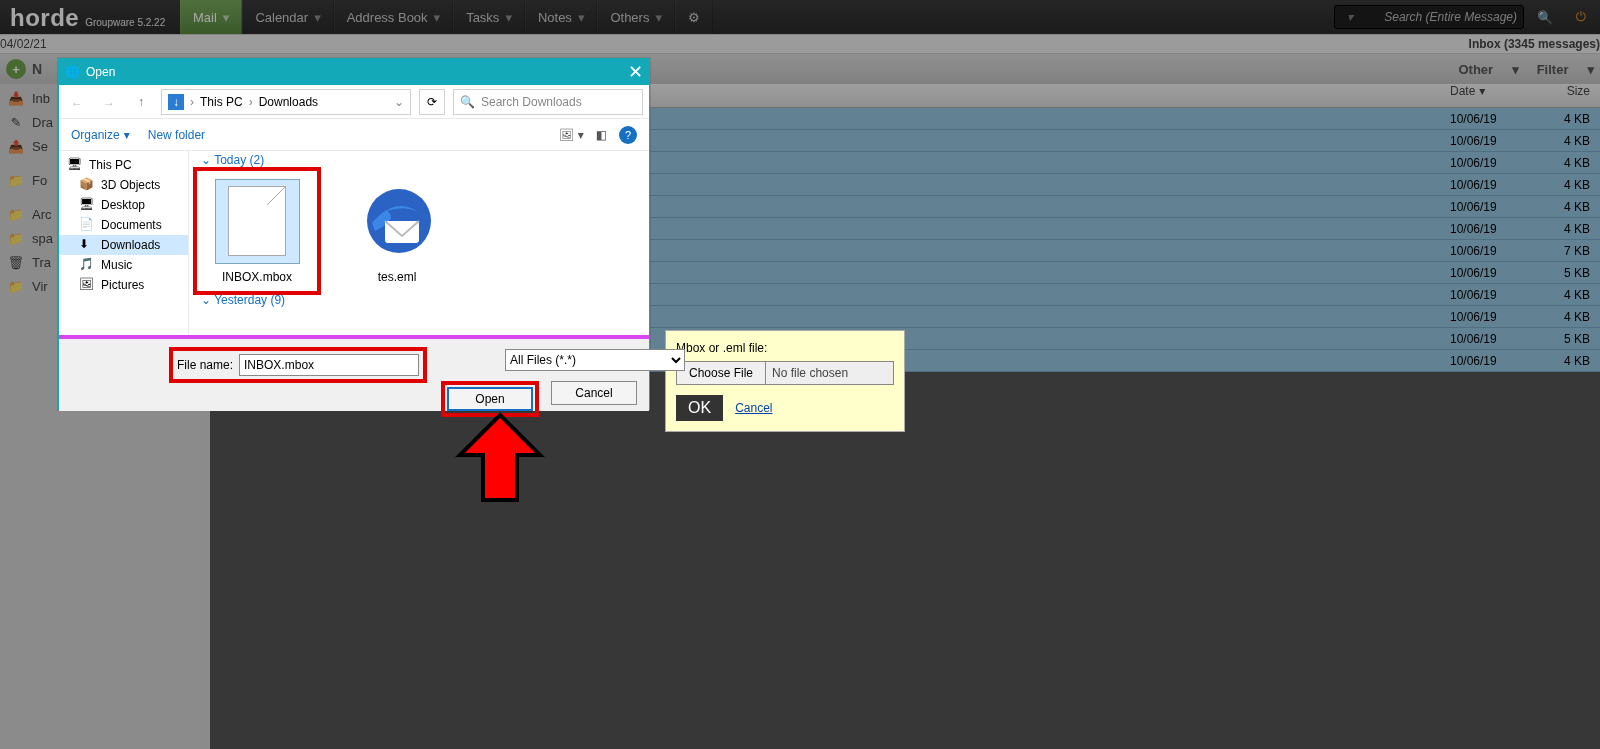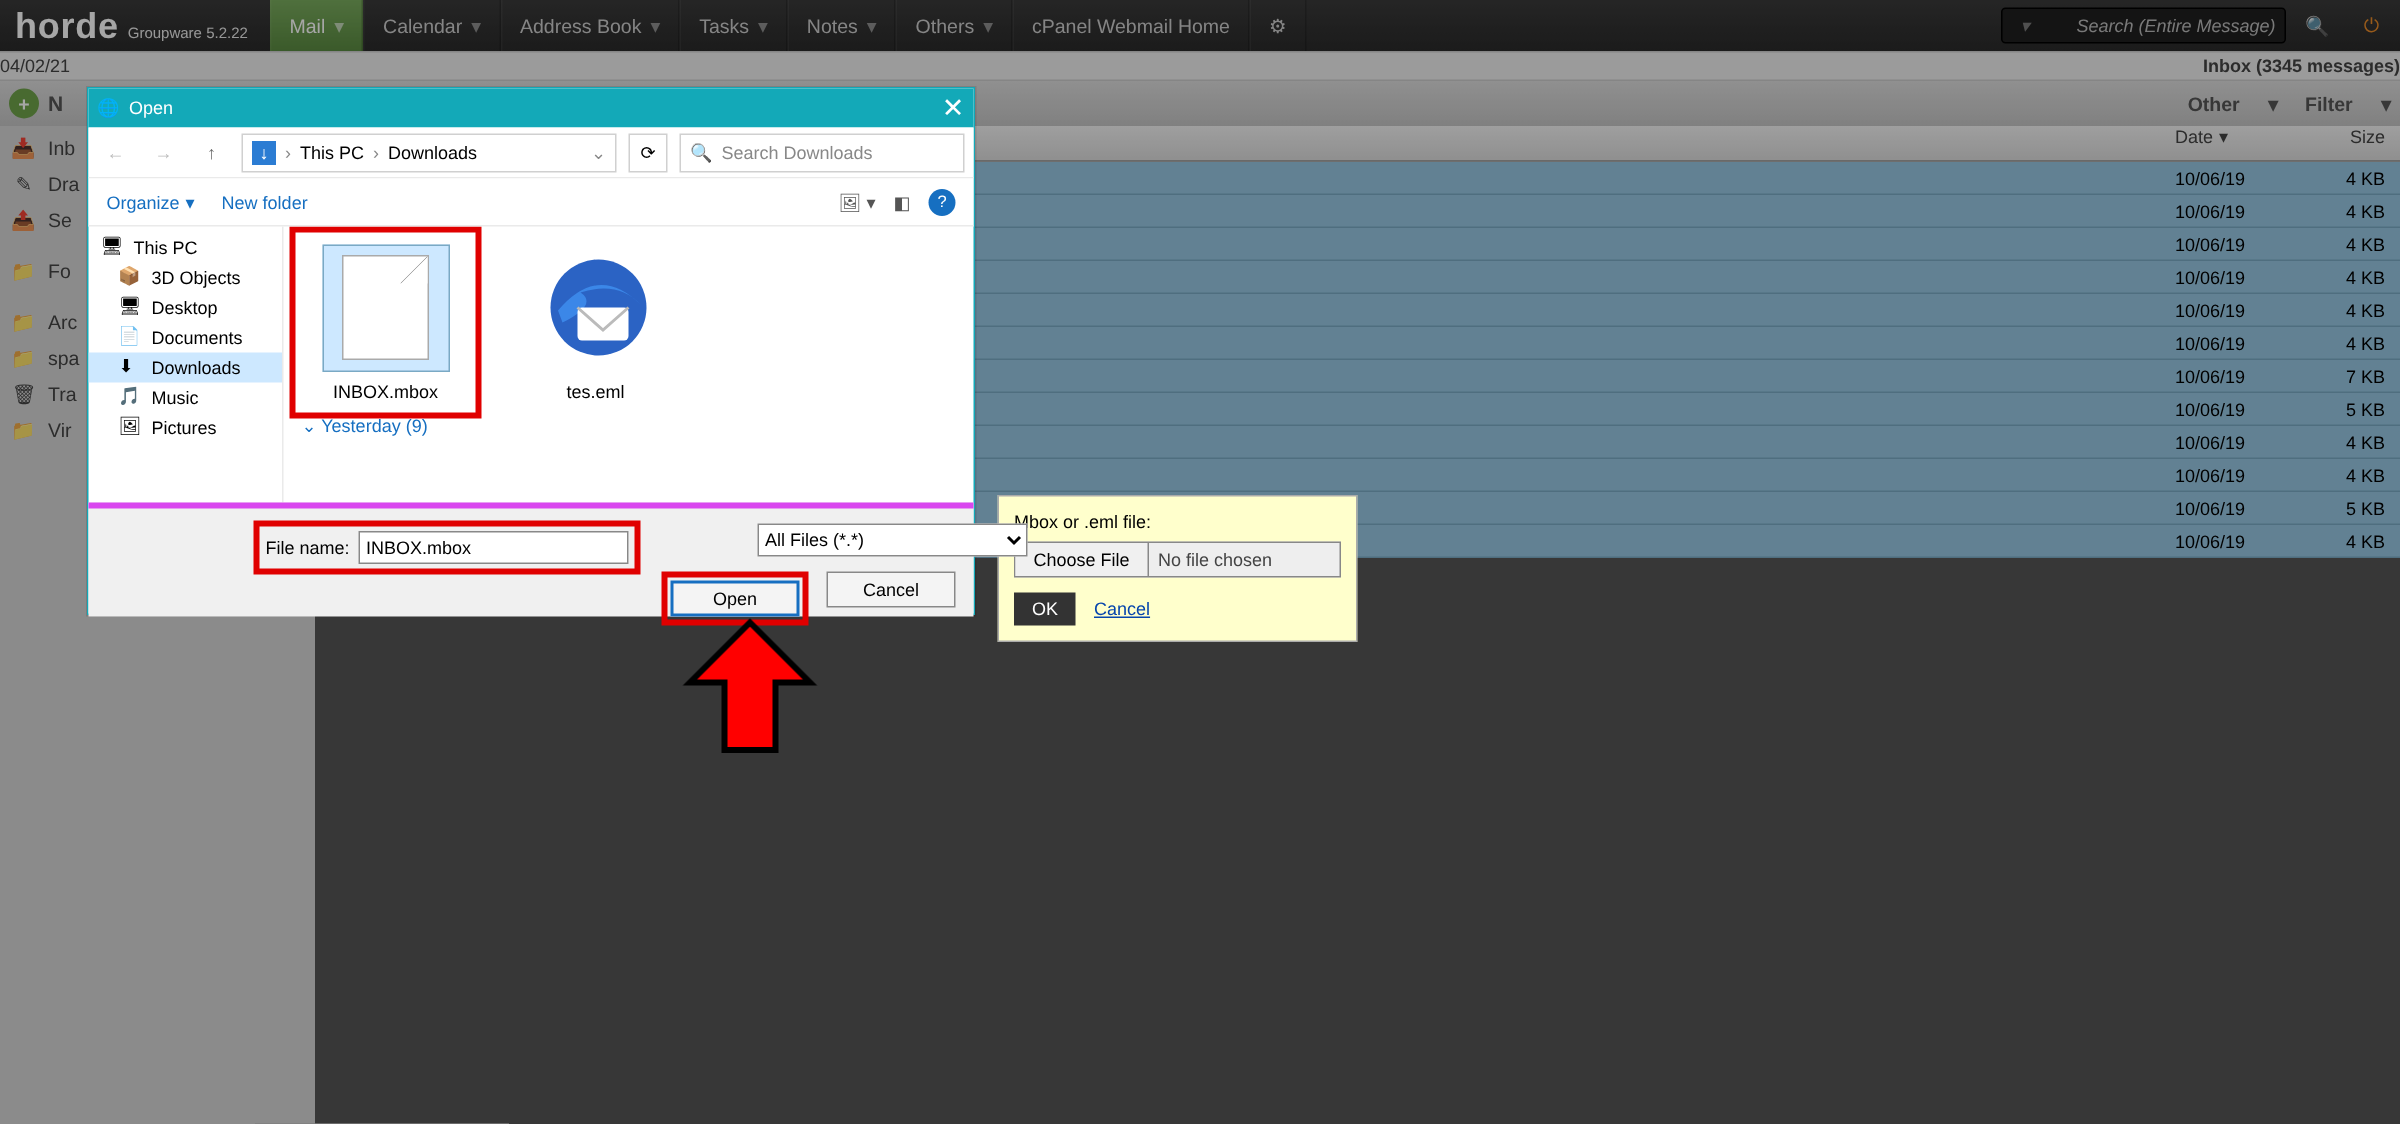--- a/index.html
+++ b/index.html
@@ -42,21 +42,21 @@
 .msg-row .size{width:70px;text-align:right;padding-right:10px}
 
 .dim{position:fixed;inset:0;background:rgba(0,0,0,.35);pointer-events:none}
 
 .popup{position:absolute;left:665px;top:330px;width:240px;background:#ffffcc;border:1px solid #aaa;padding:10px 10px 10px 10px;font-size:12px;z-index:40}
 .popup .title{margin-bottom:6px}
 .popup .fwrap{display:flex;align-items:center;border:1px solid #888;background:#eee;height:24px}
 .popup .choose{background:#f0f0f0;border:none;border-right:1px solid #888;height:22px;padding:0 12px;font-size:12px}
 .popup .nofile{padding:0 6px;color:#444}
 .popup .actions{display:flex;align-items:center;gap:12px;margin-top:10px}
-.popup .ok{background:#333;color:#fff;border:none;padding:4px 12px;font-size:12px}
+.popup .ok{background:#333;color:#fff;border:none;padding:4px 12px;font-size:16px}
 .popup .cancel{color:#0645ad;text-decoration:underline;cursor:pointer}
 
 .filedlg{position:absolute;left:58px;top:58px;width:592px;height:352px;background:#fff;border:1px solid #13a9b8;z-index:50;box-shadow:0 0 0 1px rgba(0,0,0,.1);font-size:12px}
 .titlebar{height:26px;background:#13a9b8;display:flex;align-items:center;color:#fff;padding:0 6px}
 .titlebar .close{margin-left:auto;font-size:18px;line-height:1;cursor:pointer}
 .titlebar .ico{margin-right:6px}
 .pathbar{height:34px;background:#fff;display:flex;align-items:center;padding:0 6px;gap:8px;border-bottom:1px solid #eaeaea}
 .pathbar .arrow{width:24px;text-align:center;color:#666}
 .pathbar .breadcrumb{flex:1;display:flex;align-items:center;gap:6px;padding:0 6px;border:1px solid #d0d0d0;height:26px}
 .pathbar .breadcrumb .dl-ic{width:16px;height:16px;background:#2b7cd3;display:flex;align-items:center;justify-content:center;color:#fff;font-size:12px}
@@ -126,23 +126,20 @@
     </div>
  <div class="nav-item">
       <span>Notes</span>
       <span class="chev">▾</span>
     </div>
  <div class="nav-item">
       <span>Others</span>
       <span class="chev">▾</span>
     </div>
  <div class="nav-item">
-      <span>cPanel Webmail Home</span>
-    </div>
- <div class="nav-item">
       <span>⚙</span>
     </div>
  <div class="nav-right">
   <div class="searchbox">
     <span class="chev">▾</span>
     <span>Search (Entire Message)</span>
   </div>
   <div class="icon-btn">
         <span>🔍</span>
       </div>
@@ -358,20 +355,21 @@
     <div class="node" style="padding-left:20px">
           <span class="tico">🎵</span>
           <span>Music</span>
         </div>
     <div class="node" style="padding-left:20px">
           <span class="tico">🖼</span>
           <span>Pictures</span>
         </div>
   </div>
   <div class="files">
+    <div class="grouplbl"><span>⌄ </span><span>Today (2)</span></div>
     <div class="row-files">
       <div class="fileitem sel">
         <div class="inner">
               <div class="pageicon"></div>
             </div>
         <div class="fname">INBOX.mbox</div>
       </div>
       <div class="fileitem">
         <div class="inner">
           <svg width="80" height="80" viewBox="0 0 80 80">

